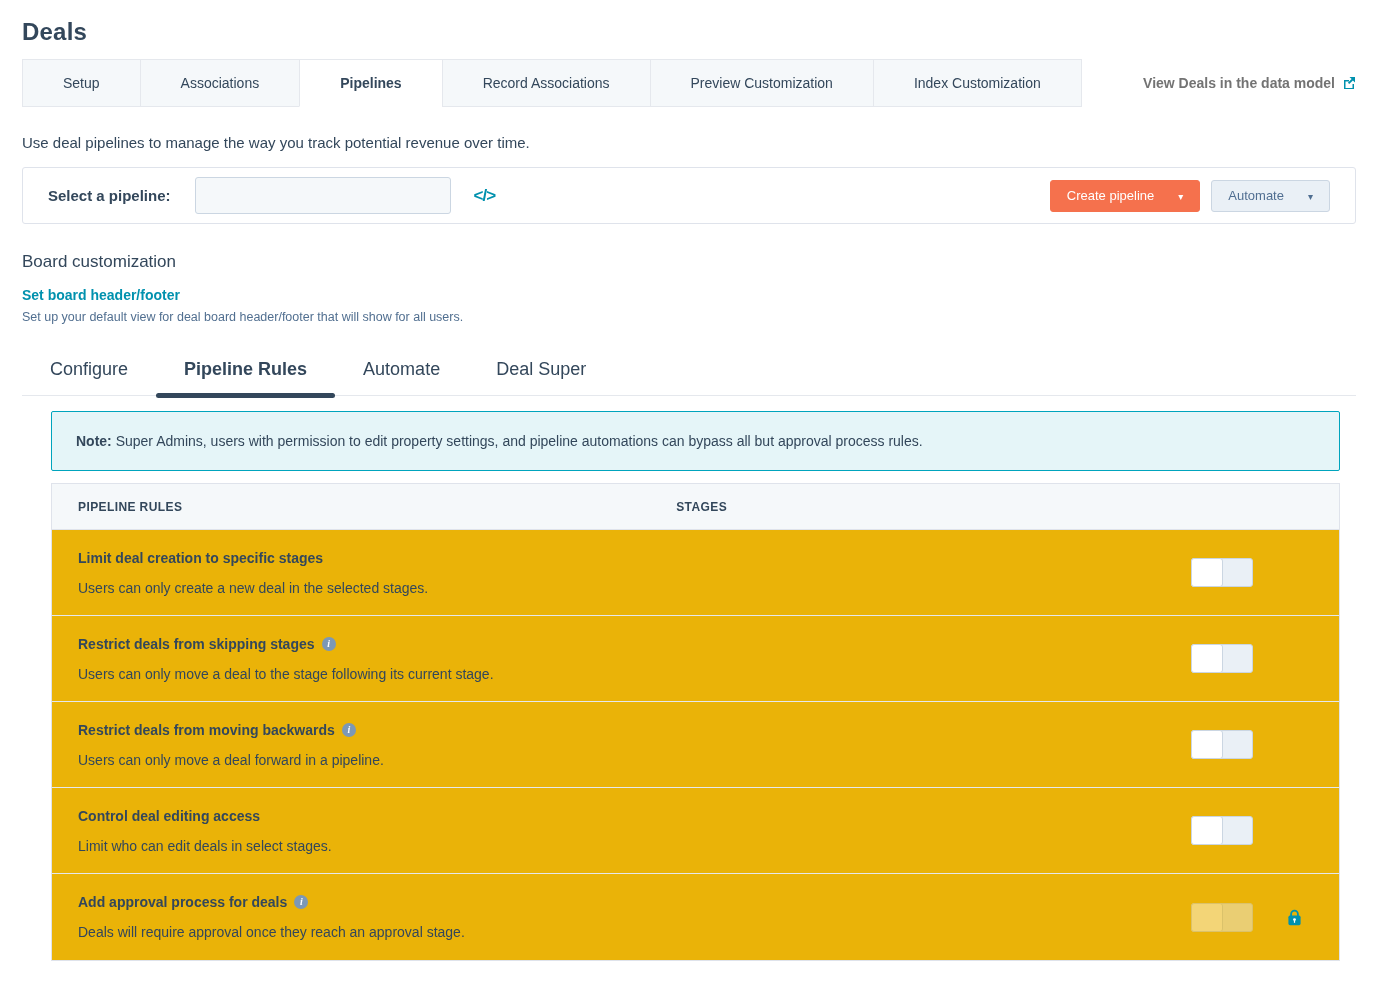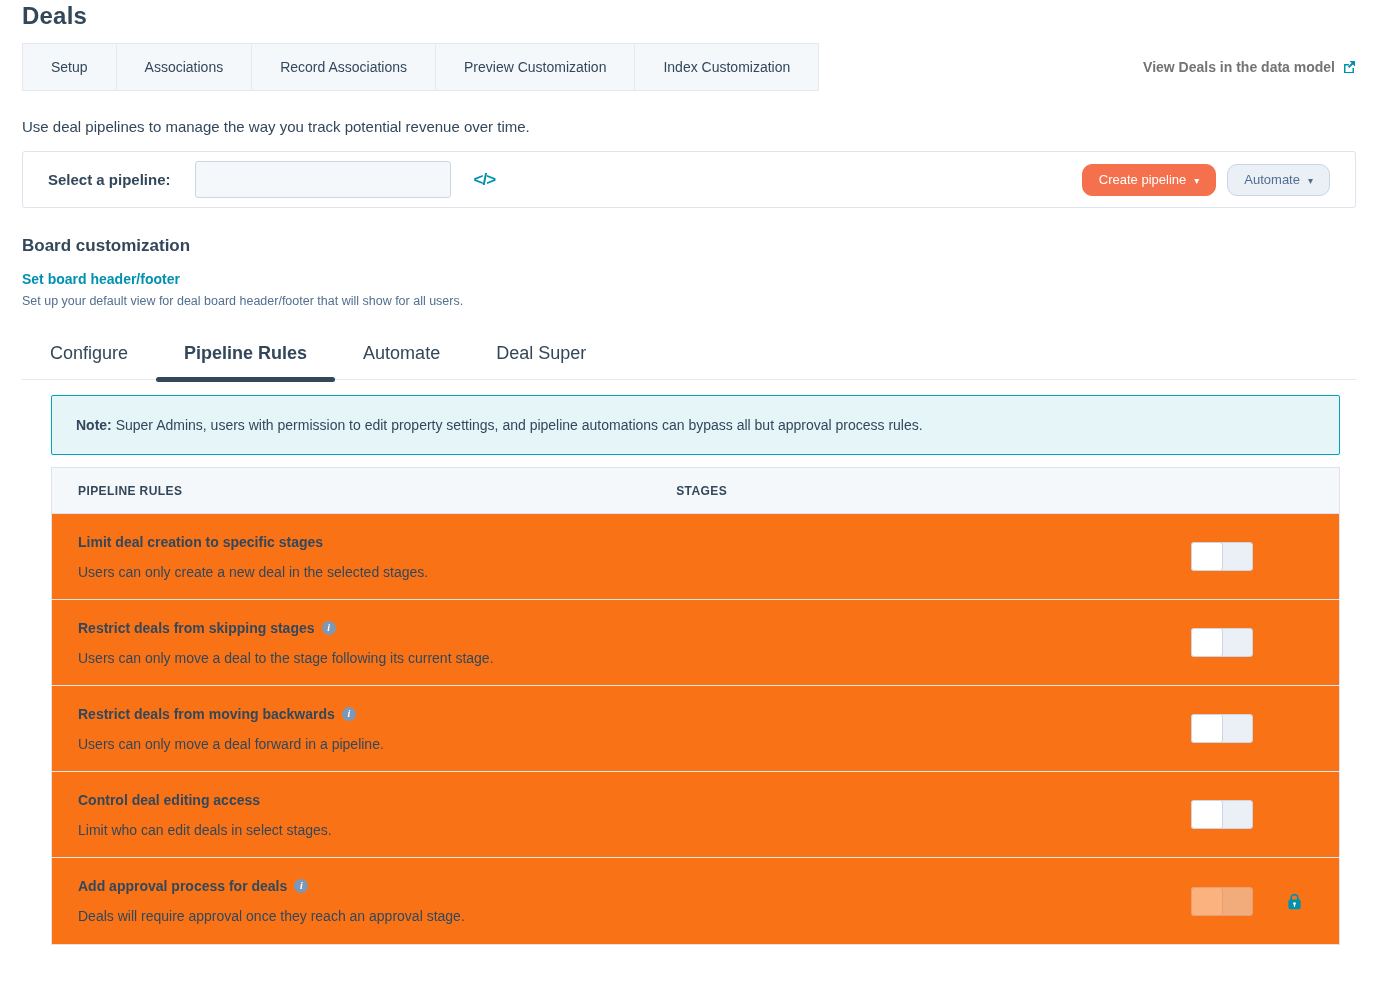--- a/index.html
+++ b/index.html
@@ -4,25 +4,25 @@
 <style>
   * { box-sizing: border-box; margin: 0; padding: 0; }
   html,body { width:1378px; height:987px; background:#fff; }
   body {
     font-family: "Liberation Sans", sans-serif;
     color:#33475b;
     padding: 0 22px;
     font-size: 14px;
   }
   
-  .page-title { font-size:24px; font-weight:700; color:#33475b; padding-top:2px; letter-spacing:.2px; }
+  .page-title { font-size:24px; font-weight:700; color:#33475b; padding-top:18px; letter-spacing:.2px; }
 
   .tabbar { display:flex; align-items:stretch; margin-top:13px; height:48px; }
   .tab {
-    display:flex; align-items:center; padding:0 28px;
+    display:flex; align-items:center; padding:0 40px;
     background:#f5f8fa; border:1px solid #e5e8ed; margin-left:-1px;
     font-size:14px; color:#33475b; cursor:pointer; white-space:nowrap;
   }
   .tab:first-child { margin-left:0; }
   .tab.active { background:#fff; border-bottom-color:#fff; font-weight:700; }
   .data-model-link {
     margin-left:auto; align-self:center; display:flex; align-items:center; gap:7px;
     color:#737373; font-weight:700; font-size:14px; cursor:pointer;
   }
   .ext-icon { width:14px; height:14px; display:inline-block; }
@@ -34,27 +34,27 @@
     margin-top:16px; border:1px solid #dfe3eb; border-radius:3px;
     height:57px; display:flex; align-items:center; padding:0 25px;
   }
   .selector-label { font-weight:700; font-size:15px; }
   .pipeline-select {
     width:256px; height:37px; margin-left:24px;
     background:#f5f8fa; border:1px solid #cbd6e2; border-radius:3px; cursor:pointer;
   }
   .code-icon { margin-left:23px; color:#0091ae; font-weight:700; font-size:17px; letter-spacing:-1px; cursor:pointer; }
   .panel-buttons { margin-left:auto; display:flex; gap:11px; }
-  .btn { height:32px; border-radius:10px; font-size:13px; display:flex; align-items:center; gap:8px; padding:0 16px; cursor:pointer; font-family:inherit; }
+  .btn { height:32px; border-radius:3px; font-size:13px; display:flex; align-items:center; gap:24px; padding:0 16px; cursor:pointer; font-family:inherit; }
   .btn-primary { background:#f5714d; border:1px solid #f5714d; color:#fff; }
   .btn-secondary { background:#eaf0f6; border:1px solid #cbd6e2; color:#506e91; }
   .caret { font-size:10px; line-height:1; transform:translateY(1px); }
 
   
-  .section-heading { margin-top:28px; font-size:17px; font-weight:700; }
+  .section-heading { margin-top:28px; font-size:17px; font-weight:400; }
   .board-link { margin-top:15px; color:#0091ae; font-weight:700; font-size:14px; cursor:pointer; display:inline-block; }
   .board-desc { margin-top:7px; color:#516f90; font-size:12.5px; }
 
   
   .subtabs { display:flex; margin-top:23px; border-bottom:1px solid #e5e8ed; }
   .subtab {
     padding:12px 28px 15px; font-size:18px; color:#33475b; cursor:pointer; position:relative; white-space:nowrap;
   }
   .subtab.active { font-weight:700; }
   .subtab.active::after {
@@ -69,21 +69,21 @@
     padding:21px 24px; font-size:14px; color:#33475b;
   }
   .note-label { font-weight:700; }
 
   
   .rules-table { margin-top:12px; border:1px solid #dfe3eb; }
   .thead {
     display:flex; align-items:center; background:#f5f8fa; height:46px;
     border-bottom:1px solid #dfe3eb; font-size:12px; font-weight:700; letter-spacing:.4px; color:#33475b;
   }
-  .tr { display:flex; align-items:center; height:86px; border-bottom:1px solid #e5e8ed; background:#f97316; }
+  .tr { display:flex; align-items:center; height:86px; border-bottom:1px solid #e5e8ed; background:#eab308; }
   .tr:last-child { border-bottom:none; }
   .cell-rules { flex:0 0 48.5%; padding-left:26px; }
   .cell-stages { flex:1; }
   .cell-toggle { flex:0 0 148px; display:flex; align-items:center; }
   .rule-title { font-weight:700; font-size:14px; display:flex; align-items:center; }
   .rule-desc { margin-top:14px; font-size:14px; }
   .info-icon {
     display:inline-block; width:14px; height:14px; margin-left:7px; border-radius:50%;
     background:#7c98b6; color:#fff; font-size:10px; font-weight:700; font-style:italic;
     text-align:center; line-height:14px; cursor:pointer; font-family:"Liberation Serif", serif;
@@ -102,20 +102,21 @@
 </head>
 <body>
 
 
 
 <div class="page-title">Deals</div>
 
 <div class="tabbar">
   <div class="tab">Setup</div>
   <div class="tab">Associations</div>
+  <div class="tab active">Pipelines</div>
   <div class="tab">Record Associations</div>
   <div class="tab">Preview Customization</div>
   <div class="tab">Index Customization</div>
   <div class="data-model-link">
     <span>View Deals in the data model</span>
     <svg class="ext-icon" viewBox="0 0 14 14">
       <path d="M2 4 h5 v1.5 H3.5 V12 H10.5 V8 H12 v5 H2 Z" fill="#0091ae"></path>
       <path d="M7.5 1 H13 V6.5 L10.9 4.4 L7.2 8.1 L5.9 6.8 L9.6 3.1 Z" fill="#0091ae"></path>
     </svg>
   </div>

